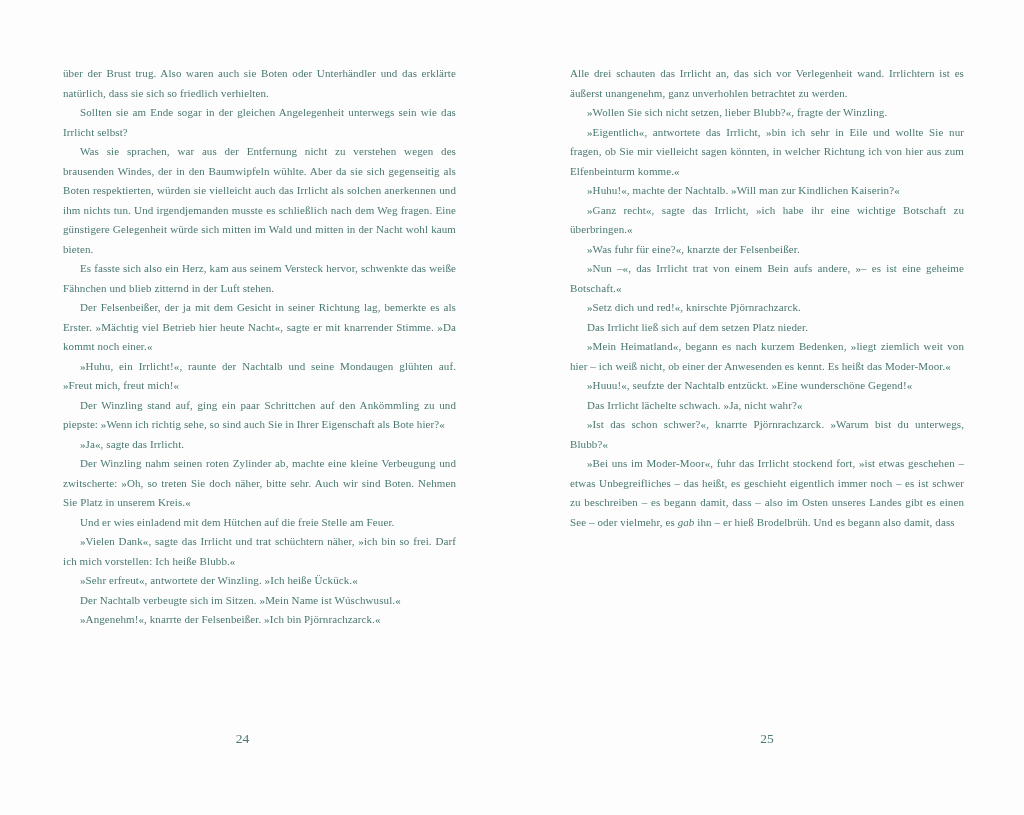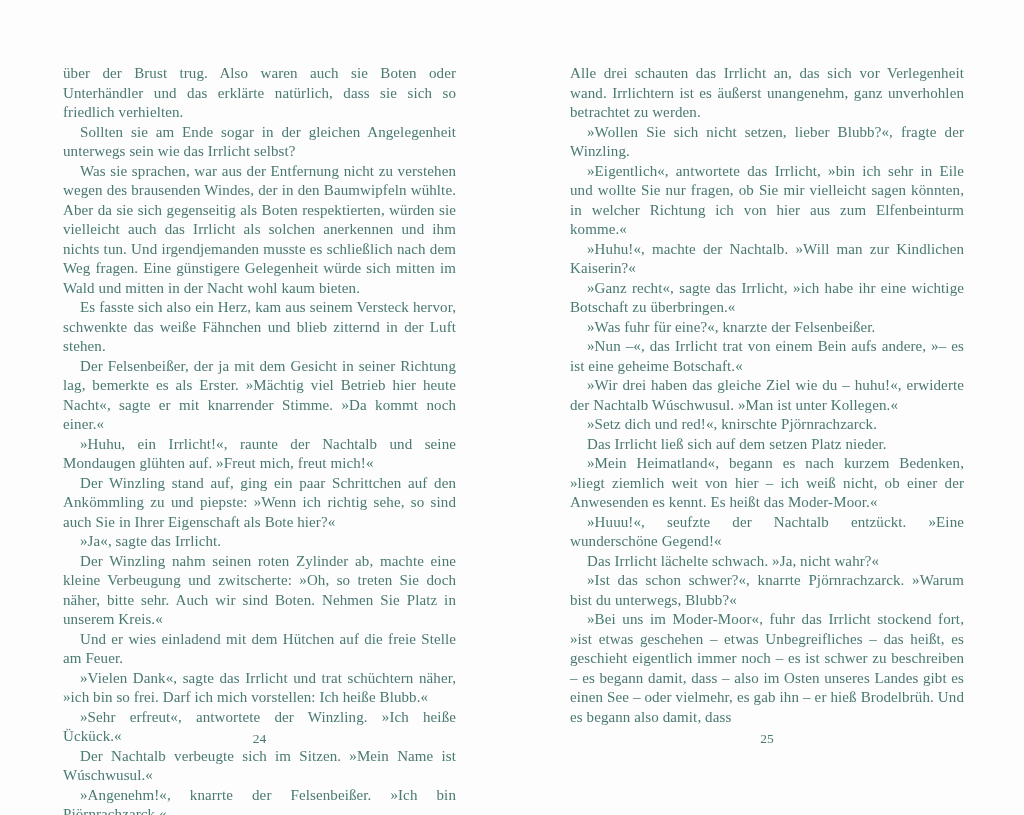--- a/index.html
+++ b/index.html
@@ -21,36 +21,36 @@
     background: var(--page-color, #fdfdfd);
   }
   .text-block {
     position: absolute;
     top: 64px;
   }
   .text-block.left  { left: 63px;  width: 393px; }
   .text-block.right { left: 570px; width: 394px; }
   .para {
     margin: 0;
-    font-size: 15px;
+    font-size: 11px;
     line-height: 19.5px;
     text-align: justify;
     letter-spacing: 0.1px;
     hyphens: auto;
     -webkit-hyphens: auto;
   }
   .para.indent { text-indent: 17px; }
-  .em { }
+  .em { font-style: italic; }
   .page-number {
     position: absolute;
     top: 731px;
     font-size: 13.5px;
     text-align: center;
   }
-  .page-number.left  { left: 63px;  width: 393px; }
+  .page-number.left  { left: 46px;  width: 393px; }
   .page-number.right { left: 570px; width: 394px; }
 </style>
 </head>
 <body style="--text-color: #4a7972; --page-color: #fdfdfd;">
 
 <div class="spread">
 
   <section>
     <div class="text-block left">
         <p class="para"><span>über der Brust trug. Also waren auch sie Boten oder Unterhändler und das erklärte natürlich, dass sie sich so friedlich verhielten.</span></p>
@@ -73,21 +73,20 @@
 
   <section>
     <div class="text-block right">
         <p class="para"><span>Alle drei schauten das Irrlicht an, das sich vor Verlegenheit wand. Irrlichtern ist es äußerst unangenehm, ganz unverhohlen betrachtet zu werden.</span></p>
         <p class="para indent"><span>»Wollen Sie sich nicht setzen, lieber Blubb?«, fragte der Winzling.</span></p>
         <p class="para indent"><span>»Eigentlich«, antwortete das Irrlicht, »bin ich sehr in Eile und wollte Sie nur fragen, ob Sie mir vielleicht sagen könnten, in welcher Richtung ich von hier aus zum Elfenbeinturm komme.«</span></p>
         <p class="para indent"><span>»Huhu!«, machte der Nachtalb. »Will man zur Kindlichen Kaiserin?«</span></p>
         <p class="para indent"><span>»Ganz recht«, sagte das Irrlicht, »ich habe ihr eine wichtige Botschaft zu überbringen.«</span></p>
         <p class="para indent"><span>»Was fuhr für eine?«, knarzte der Felsenbeißer.</span></p>
         <p class="para indent"><span>»Nun –«, das Irrlicht trat von einem Bein aufs andere, »– es ist eine geheime Botschaft.«</span></p>
-        <p class="para indent"><span>»Wir drei haben das gleiche Ziel wie du – huhu!«, erwiderte der Nachtalb Wúschwusul. »Man ist unter Kollegen.«</span></p>
         <p class="para indent"><span>»Setz dich und red!«, knirschte Pjörnrachzarck.</span></p>
         <p class="para indent"><span>Das Irrlicht ließ sich auf dem setzen Platz nieder.</span></p>
         <p class="para indent"><span>»Mein Heimatland«, begann es nach kurzem Bedenken, »liegt ziemlich weit von hier – ich weiß nicht, ob einer der Anwesenden es kennt. Es heißt das Moder-Moor.«</span></p>
         <p class="para indent"><span>»Huuu!«, seufzte der Nachtalb entzückt. »Eine wunderschöne Gegend!«</span></p>
         <p class="para indent"><span>Das Irrlicht lächelte schwach. »Ja, nicht wahr?«</span></p>
         <p class="para indent"><span>»Ist das schon schwer?«, knarrte Pjörnrachzarck. »Warum bist du unterwegs, Blubb?«</span></p>
         <p class="para indent"><span>»Bei uns im Moder-Moor«, fuhr das Irrlicht stockend fort, »ist etwas geschehen – etwas Unbegreifliches – das heißt, es geschieht eigentlich immer noch – es ist schwer zu beschreiben – es begann damit, dass – also im Osten unseres Landes gibt es einen See – oder vielmehr, es </span><span class="em">gab</span><span> ihn – er hieß Brodelbrüh. Und es begann also damit, dass</span></p>
       </div>
     <div class="page-number right">25</div>
   </section>

